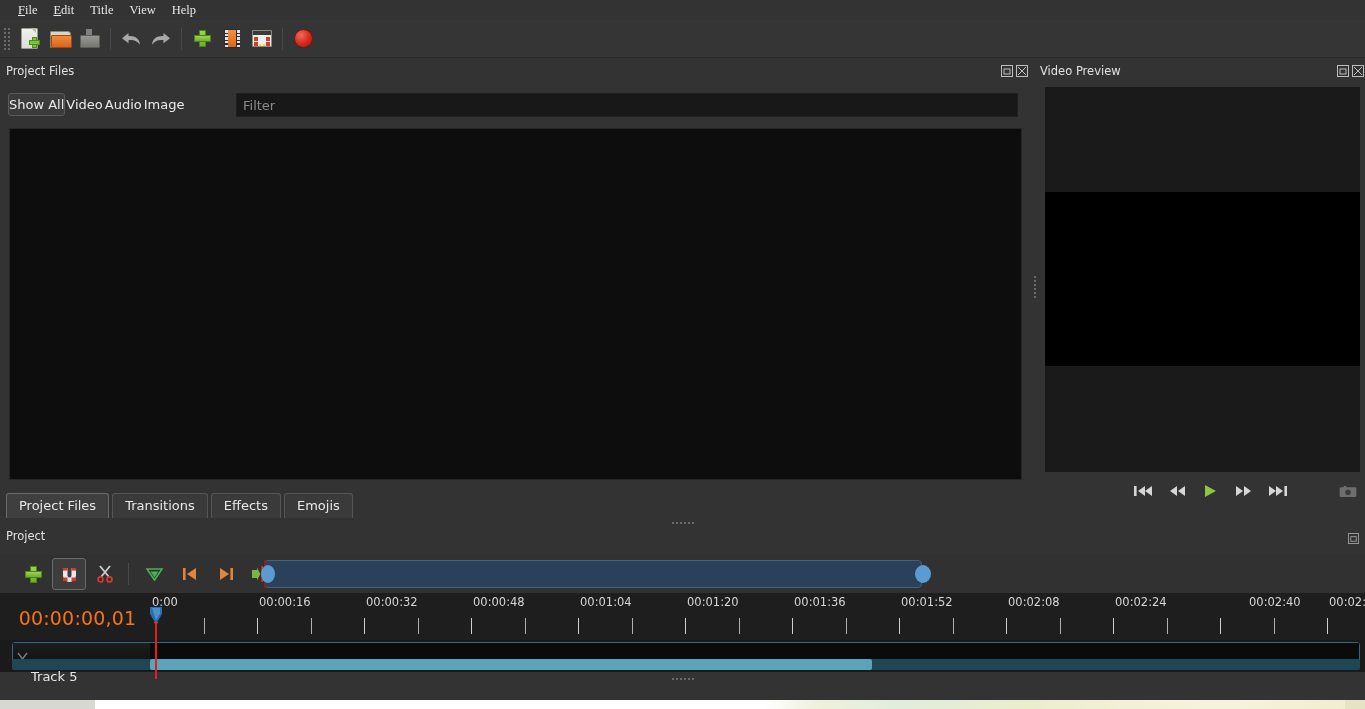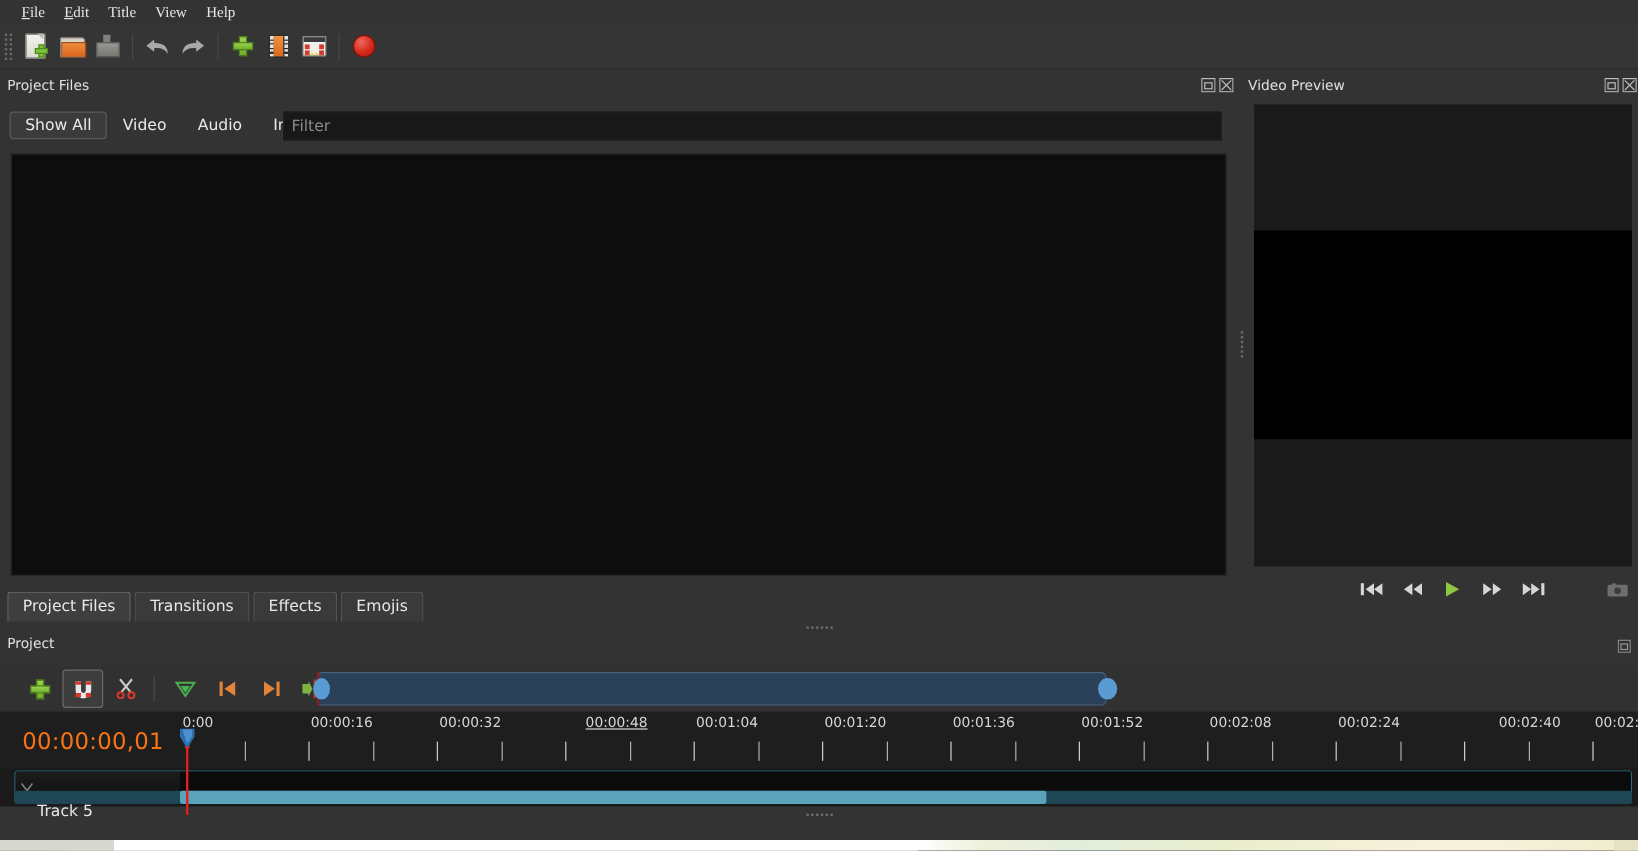--- a/index.html
+++ b/index.html
@@ -200,21 +200,21 @@
   .pf-panel {
     position: absolute; left: 0; top: 82px;
     width: 1030px; height: 410px;
   }
   .pf-filterbar {
     position: absolute; left: 8px; top: 11px;
     display: flex; align-items: center; gap: 0px;
   }
   .pf-tab {
     font-size: 13px; color: #eaeaea;
-    padding: 3px 12px;
+    padding: 3px 0;
     border: 1px solid transparent;
     border-radius: 3px;
     cursor: default;
     white-space: nowrap;
   }
   .pf-tab.active {
     background: #3b3b3b;
     border: 1px solid #5a5a5a;
   }
   .pf-filterinput {
@@ -802,21 +802,21 @@
 
   <div class="ruler" id="ruler">
       <div class="rlabel" style="left: 2px;">0:00</div>
       <div class="rminor" style="left: 53.5px;"></div>
       <div class="rlabel" style="left: 109px;">00:00:16</div>
       <div class="rtick" style="left: 107px;"></div>
       <div class="rminor" style="left: 160.5px;"></div>
       <div class="rlabel" style="left: 216px;">00:00:32</div>
       <div class="rtick" style="left: 214px;"></div>
       <div class="rminor" style="left: 267.5px;"></div>
-      <div class="rlabel" style="left: 338px; text-decoration: underline;">00:00:48</div>
+      <div class="rlabel" style="left: 323px;">00:00:48</div>
       <div class="rtick" style="left: 321px;"></div>
       <div class="rminor" style="left: 374.5px;"></div>
       <div class="rlabel" style="left: 430px;">00:01:04</div>
       <div class="rtick" style="left: 428px;"></div>
       <div class="rminor" style="left: 481.5px;"></div>
       <div class="rlabel" style="left: 537px;">00:01:20</div>
       <div class="rtick" style="left: 535px;"></div>
       <div class="rminor" style="left: 588.5px;"></div>
       <div class="rlabel" style="left: 644px;">00:01:36</div>
       <div class="rtick" style="left: 642px;"></div>

